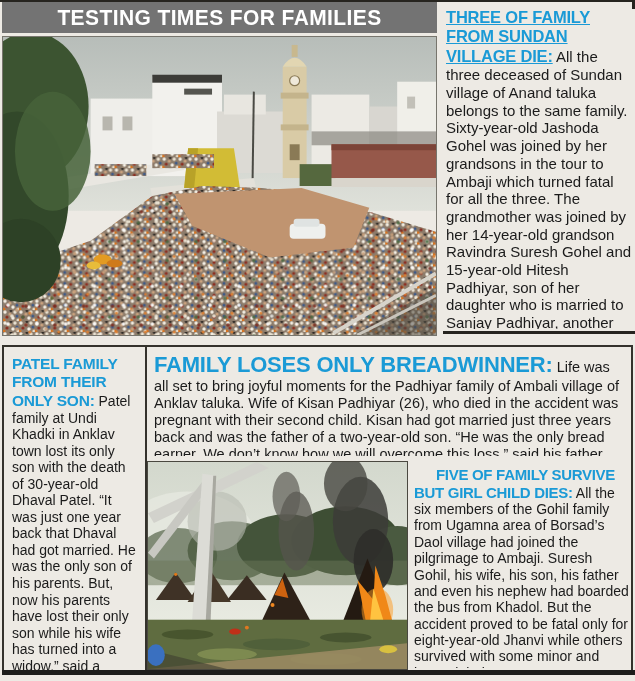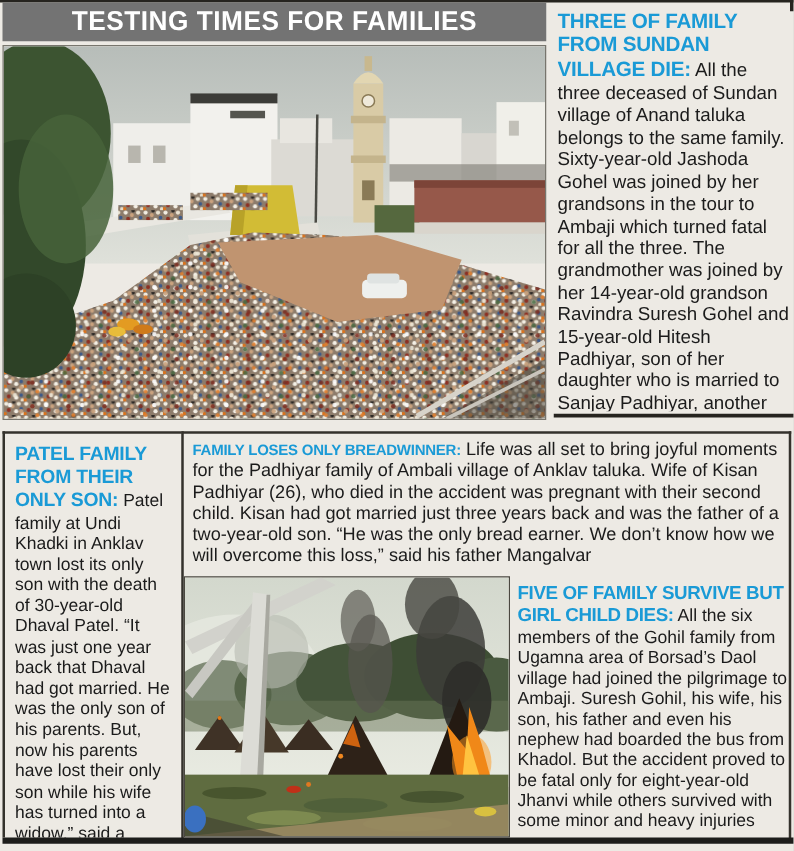--- a/index.html
+++ b/index.html
@@ -29,34 +29,34 @@
   .photo{position:absolute;overflow:hidden;}
   #crowd-photo{left:2px;top:36px;width:435px;height:300px;border:1px solid #77756d;box-sizing:border-box;}
   #pyres-photo{left:147px;top:461px;width:261px;height:209px;border:1px solid #4a4840;box-sizing:border-box;}
   .photo svg{display:block;width:100%;height:100%;}
 
   .block{position:absolute;color:#1b1b1b;overflow:hidden;}
   .block p{margin:0;}
   .head{color:#1a9ad6;font-weight:700;letter-spacing:-0.2px;}
 
   #sundan-block{left:446px;top:8px;width:187px;height:321px;font-size:15px;line-height:1.18;}
-  #sundan-block .head{font-size:16.5px;}
+  #sundan-block .head{font-size:16.5px;text-decoration:underline;}
 
   #patel-block{
     left:2px;top:345px;width:143px;height:325px;box-sizing:border-box;
     border-top:2px solid #34322c;border-left:2px solid #34322c;
     padding:8px 7px 0 8px;font-size:14px;line-height:1.18;
   }
   #patel-block .head{font-size:15.5px;}
 
   #breadwinner-block{left:154px;top:352px;width:473px;height:104px;font-size:14.5px;line-height:1.17;}
-  #breadwinner-block .head{font-size:12px;}
+  #breadwinner-block .head{font-size:22px;}
 
   #gohil-block{left:414px;top:466px;width:218px;height:202px;font-size:14px;line-height:1.17;}
-  #gohil-block .head{font-size:15px;letter-spacing:-0.3px;}
+  #gohil-block .head{font-size:15px;letter-spacing:-0.3px;margin-left:22px;}
 </style>
 </head>
 <body>
 
 <div id="clip">
 
   <div class="rule" id="rule-top"></div>
   <div class="rule" id="rule-tick"></div>
   <div class="rule" id="rule-sundan-bottom"></div>
   <div class="rule" id="rule-mid-h"></div>

